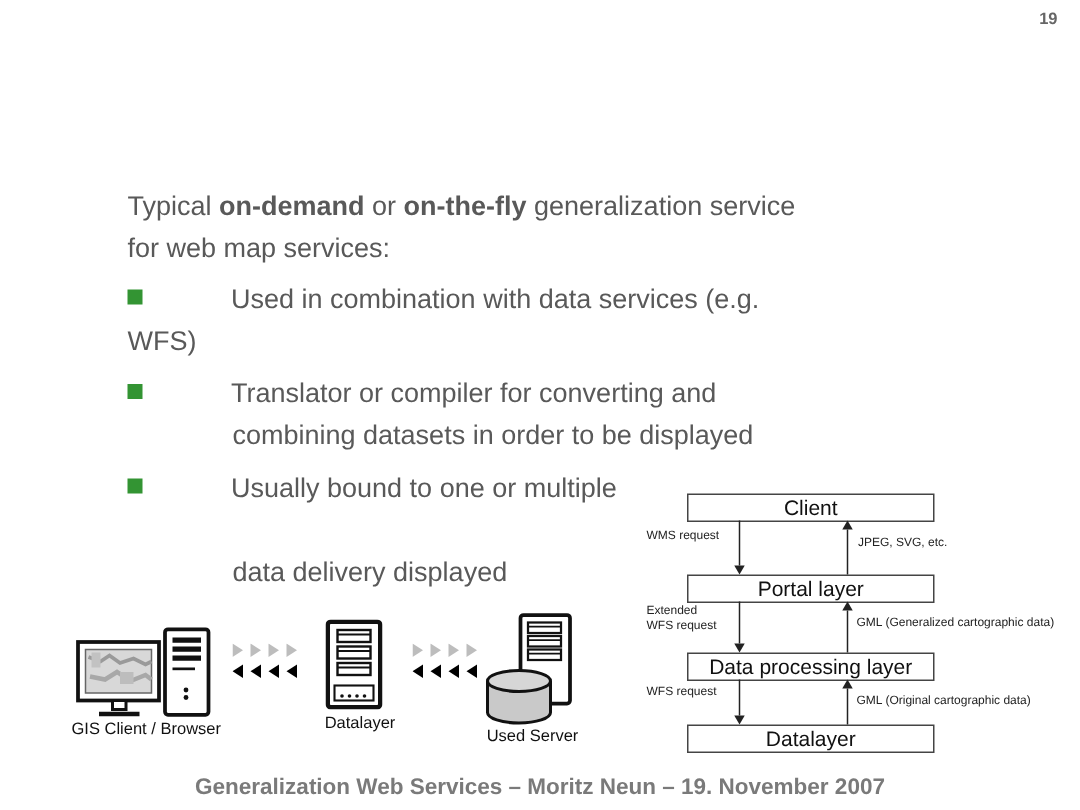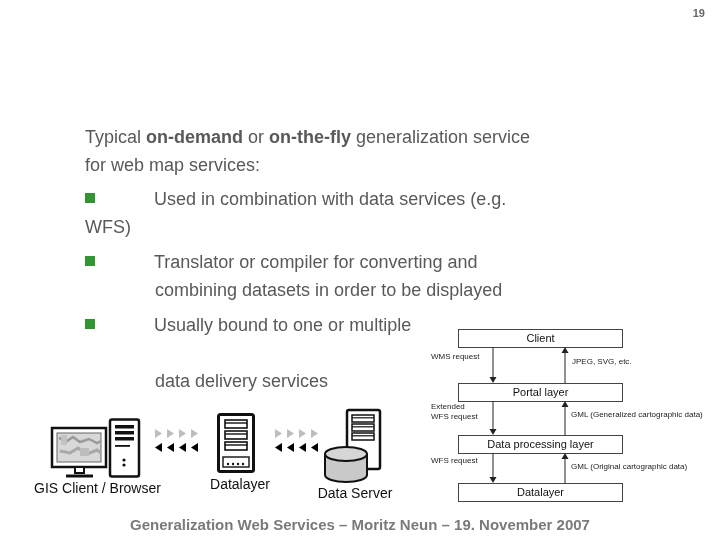--- a/index.html
+++ b/index.html
@@ -37,21 +37,21 @@
     display:inline-block;width:10px;height:10px;background:var(--accent);
     margin-right:59px;transform:translateY(-2px);
   }
   
   .backing{
     position:absolute;left:443px;top:329px;width:277px;height:178px;background:#fff;z-index:2;
   }
   .layer-box{
     position:absolute;left:458px;width:163px;height:17px;z-index:3;
     background:#fff;border:1px solid #444;
-    font-size:11px;line-height:17px;text-align:center;color:#111;
+    font-size:14px;line-height:17px;text-align:center;color:#111;
   }
   .box-client{top:329px}
   .box-portal{top:383px}
   .box-processing{top:435px}
   .box-datalayer{top:483px}
   .diag-arrows{position:absolute;left:440px;top:325px;z-index:3;}
   .diag-label{
     position:absolute;z-index:4;font-size:8px;line-height:10px;color:#222;white-space:nowrap;
   }
   .lab-wms{left:431px;top:352px}
@@ -61,21 +61,21 @@
   .lab-wfs{left:431px;top:456px}
   .lab-gmlorig{left:571px;top:462px}
   
   .arch-icon{position:absolute;z-index:1;}
   .icon-gis{left:50px;top:418px}
   .icon-arrows1{left:155px;top:429px}
   .icon-mw{left:217px;top:413px}
   .icon-arrows2{left:275px;top:429px}
   .icon-ds{left:322px;top:408px}
   .icon-label{
-    position:absolute;z-index:1;font-size:14px;color:#111;text-align:center;white-space:nowrap;
+    position:absolute;z-index:1;font-size:11px;color:#111;text-align:center;white-space:nowrap;
   }
   .lab-gis{left:25px;top:480px;width:145px}
   .lab-mw{left:198px;top:476px;width:84px}
   .lab-ds{left:312px;top:485px;width:86px}
   .footer{
     position:absolute;left:0;right:0;top:516px;text-align:center;
     font-size:15px;font-weight:bold;color:var(--footgray);
   }
 </style>
 </head>
@@ -89,21 +89,21 @@
   <div class="bline l1"><span>Typical </span><b>on-demand</b><span> or </span><b>on-the-fly</b><span> generalization service</span></div>
   <div class="bline l2">for web map services:</div>
 
   <div class="bline l3"><span class="bullet"></span><span>Used in combination with data services (e.g.</span></div>
   <div class="bline l4">WFS)</div>
 
   <div class="bline l5"><span class="bullet"></span><span>Translator or compiler for converting and</span></div>
   <div class="bline l6">combining datasets in order to be displayed</div>
 
   <div class="bline l7"><span class="bullet"></span><span>Usually bound to one or multiple</span></div>
-  <div class="bline l9">data delivery services</div>
+  <div class="bline l9">data delivery displayed</div>
 
   <div class="backing"></div>
 
   <div class="layer-box box-client">Client</div>
   <div class="layer-box box-portal">Portal layer</div>
   <div class="layer-box box-processing">Data processing layer</div>
   <div class="layer-box box-datalayer">Datalayer</div>
 
   <svg class="diag-arrows" width="280" height="185" viewBox="0 0 280 185">
     <g stroke="#222" stroke-width="1" fill="#222">
@@ -202,17 +202,17 @@
     <rect x="30" y="16" width="22" height="7" fill="none" stroke="#111" stroke-width="1.5"></rect>
     <line x1="30" y1="18.8" x2="52" y2="18.8" stroke="#111" stroke-width="1.2"></line>
     <rect x="30" y="25" width="22" height="7" fill="none" stroke="#111" stroke-width="1.5"></rect>
     <line x1="30" y1="27.8" x2="52" y2="27.8" stroke="#111" stroke-width="1.2"></line>
     <path d="M3 46 L3 67 C3 70.9 12.4 74 24 74 C35.6 74 45 70.9 45 67 L45 46" fill="#c9c9c9" stroke="#111" stroke-width="2"></path>
     <ellipse cx="24" cy="46" rx="21" ry="7" fill="#d6d6d6" stroke="#111" stroke-width="2"></ellipse>
   </svg>
 
   <div class="icon-label lab-gis">GIS Client / Browser</div>
   <div class="icon-label lab-mw">Datalayer</div>
-  <div class="icon-label lab-ds">Data Server</div>
+  <div class="icon-label lab-ds">Used Server</div>
 
   <div class="footer">Generalization Web Services – Moritz Neun – 19. November 2007</div>
 
 </div>
 
 </body></html>

